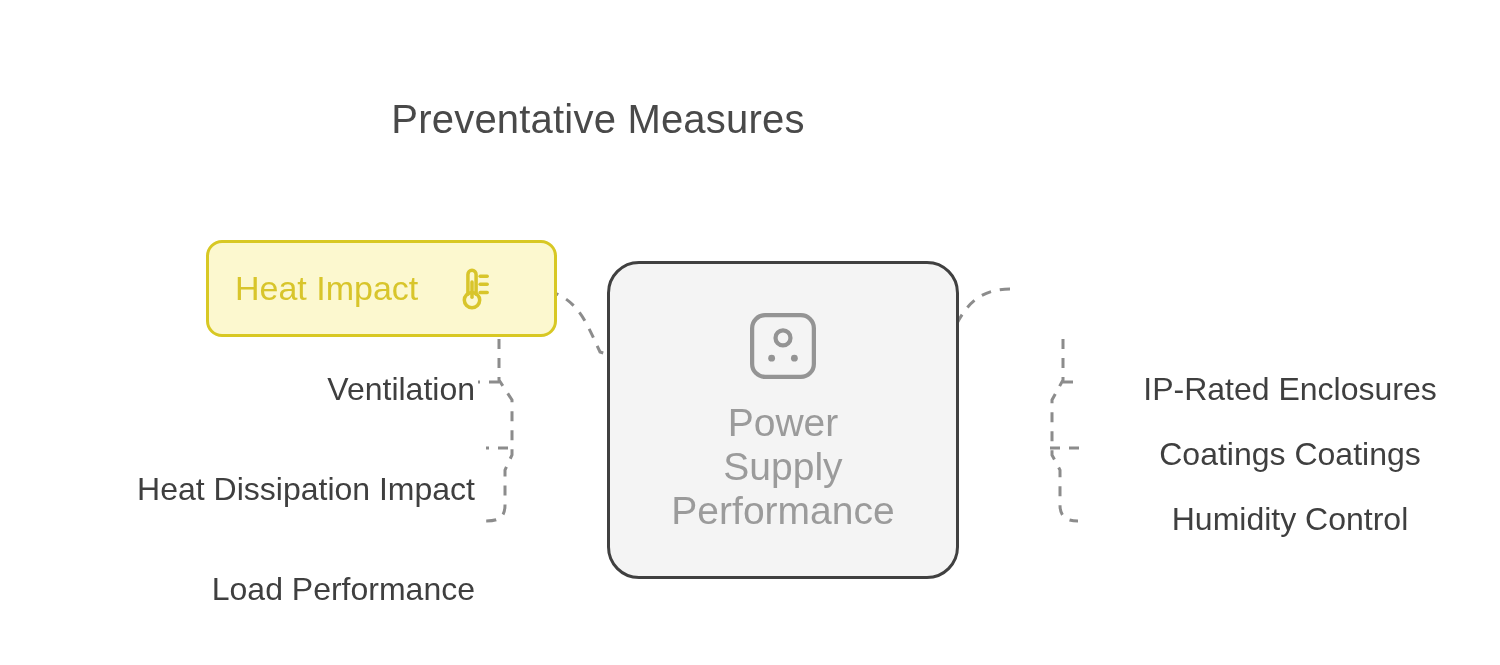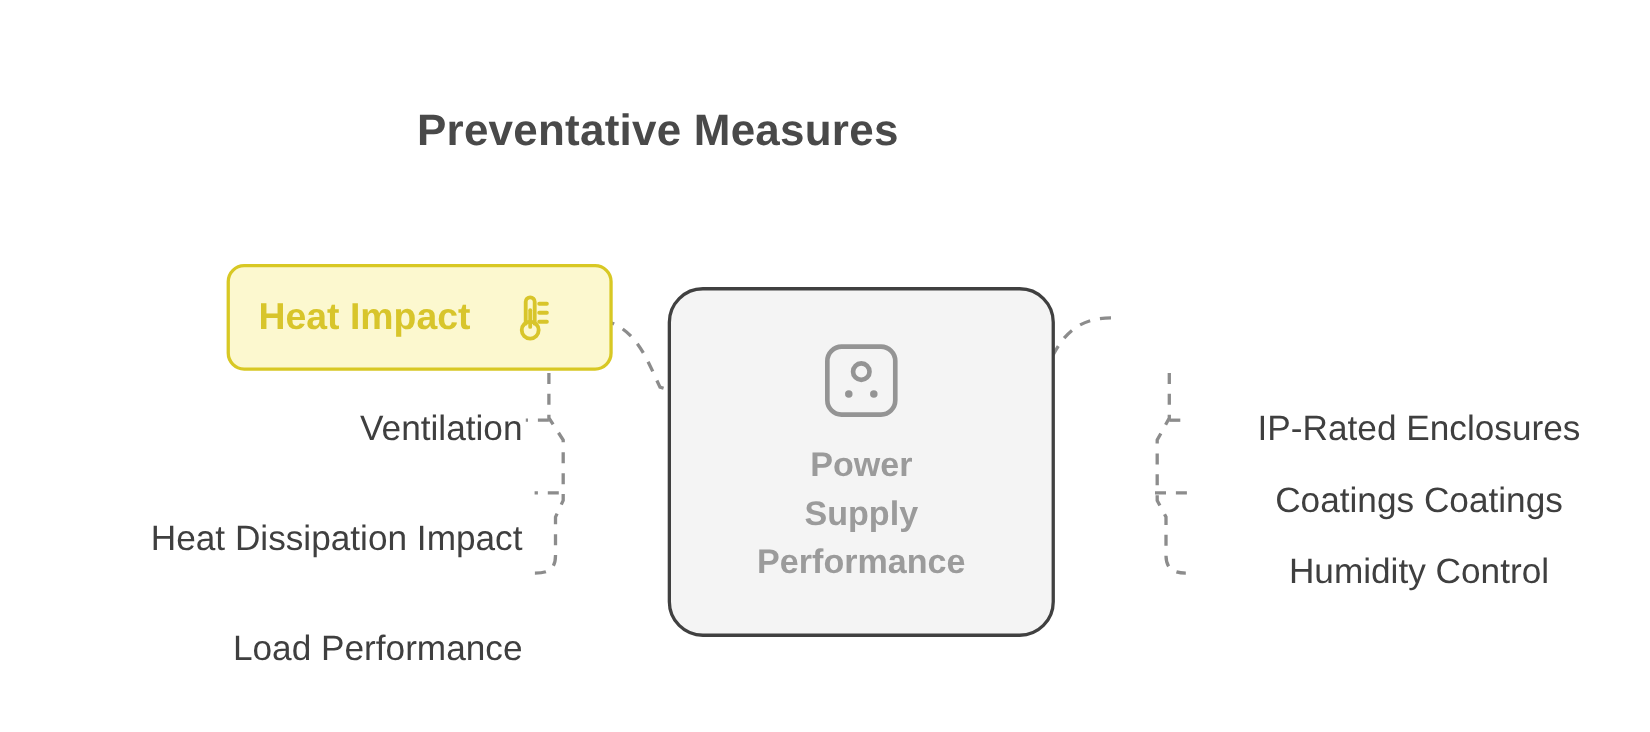--- a/index.html
+++ b/index.html
@@ -21,21 +21,21 @@
   }
 
   
   #diagram-title {
     position: absolute;
     left: 0;
     top: 97px;
     width: 1196px;
     text-align: center;
     font-size: 40px;
-    font-weight: 700;
+    font-weight: 400;
     color: #494949;
     letter-spacing: 0.2px;
     white-space: nowrap;
   }
 
   
   #connector-layer {
     position: absolute;
     left: 0;
     top: 0;
@@ -66,25 +66,25 @@
     flex-direction: column;
     align-items: center;
     justify-content: center;
   }
   #central-node .socket-icon {
     width: 78px;
     height: 78px;
     margin-bottom: 16px;
   }
   #central-node .node-label {
-    font-size: 31px;
+    font-size: 39px;
     line-height: 44px;
     color: #9b9b9b;
     text-align: center;
-    font-weight: 700;
+    font-weight: 400;
     white-space: pre-line;
   }
 
   
   .impact-box {
     position: absolute;
     box-sizing: border-box;
     border-radius: 16px;
     display: flex;
     align-items: center;
@@ -105,21 +105,21 @@
     top: 240px;
     width: 437px;
     background: #f9ebfc;
     border: 3px solid #c25ee1;
     justify-content: flex-start;
     padding-left: 18px;
     padding-right: 20px;
   }
   .impact-label {
     font-size: 34px;
-    font-weight: 700;
+    font-weight: 400;
     white-space: nowrap;
   }
   #heat-impact-box .impact-label { color: #d8c52b; }
   #moisture-impact-box .impact-label { color: #c25ee1; }
   .impact-icon {
     width: 56px;
     height: 56px;
     flex: none;
   }
   #heat-impact-box .impact-icon { margin-left: 26px; }

